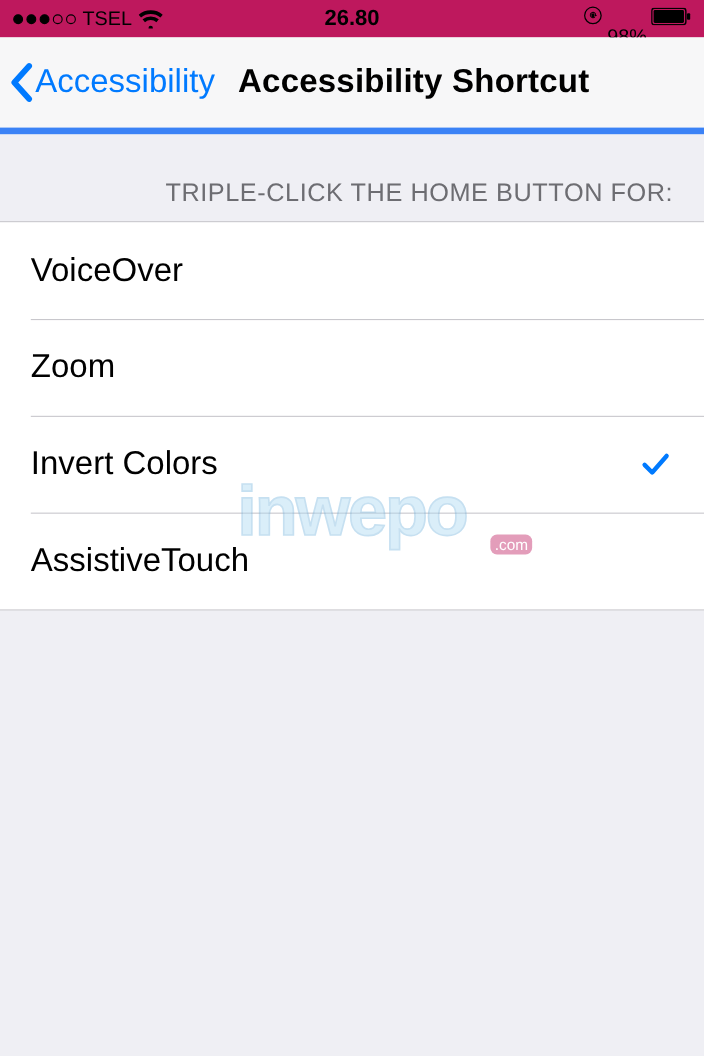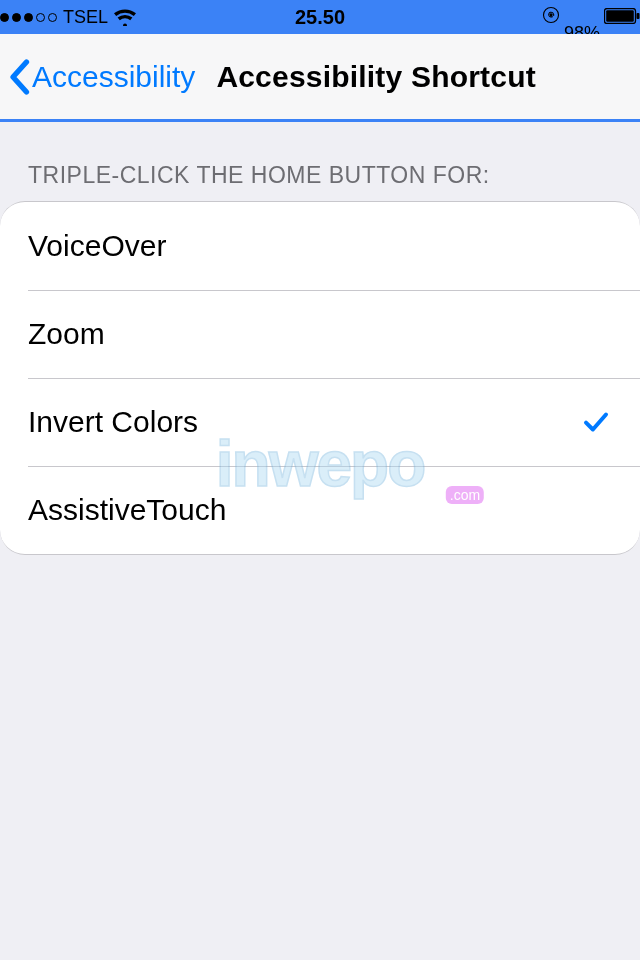--- a/index.html
+++ b/index.html
@@ -5,63 +5,63 @@
     * { margin:0; padding:0; box-sizing:border-box; }
     body {
       width:640px; height:960px;
       font-family: -apple-system, "Helvetica Neue", Helvetica, Arial, sans-serif;
       background:#efeff4;
       overflow:hidden;
       position:relative;
     }
     .status-bar {
       height:34px;
-      background:#3b82f6;
+      background:#be185d;
       display:flex;
       align-items:center;
       justify-content:space-between;
-      padding:0 0;
+      padding:0 12px;
       font-size:20px;
       color:#000;
       font-weight:500;
     }
     .status-left { display:flex; align-items:center; gap:6px; }
     .signal-dots { display:flex; gap:3px; align-items:center; }
     .dot { width:9px; height:9px; border-radius:50%; border:1.5px solid #000; }
     .dot.fill { background:#000; }
     .carrier { font-size:18px; }
     .wifi-icon { display:inline-flex; }
     .status-center { font-size:20px; font-weight:600; position:absolute; left:50%; transform:translateX(-50%); }
     .status-right { display:flex; align-items:center; gap:4px; }
     .battery-pct { font-size:18px;margin-top:32px; }
 
     .nav-bar {
       height:88px;
       background:#f7f7f8;
-      border-bottom:3px solid #3b82f6;
+      border-bottom:6px solid #3b82f6;
       display:flex;
       align-items:center;
       padding:0 8px;
       position:relative;
     }
     .back-btn { display:flex; align-items:center; gap:0; color:#007aff; font-size:30px; font-weight:400; }
     .back-chevron { display:flex; align-items:center; margin-right:2px; }
     .nav-title { font-size:30px; font-weight:600; color:#000; margin-left:21px; letter-spacing:0.2px; }
 
     .section-header {
       padding:40px 28px 12px 28px;
       font-size:23px;
       color:#6d6d72;
       letter-spacing:0.5px;
+      text-align:right;
     }
     .list {
       background:#fff;
       border-top:1px solid #c8c7cc;
       border-bottom:1px solid #c8c7cc;
-      border-radius:25px;
     }
     .row {
       min-height:88px;
       display:flex;
       align-items:center;
       padding:0 28px;
       font-size:30px;
       color:#000;
       position:relative;
     }
@@ -87,21 +87,21 @@
       font-size:64px;
       font-weight:800;
       color:#a9d7f2;
       -webkit-text-stroke:1.5px #78b6de;
       letter-spacing:-2px;
       line-height:1;
     }
     .watermark .sub {
       font-size:14px;
       color:#fff;
-      background:#d946ef;
+      background:#be185d;
       border-radius:6px;
       padding:1px 4px;
       display:inline-block;
       position:relative;
       top:-10px;
       left:230px;
     }
   </style>
 </head>
 <body>
@@ -115,21 +115,21 @@
         <span class="dot"></span>
         <span class="dot"></span>
     </span>
     <span class="carrier">TSEL</span>
     <span class="wifi-icon">
       <svg width="22" height="18" viewBox="0 0 22 18">
           <path fill="#000" d="M11 15.5a2 2 0 1 0 0 4 2 2 0 0 0 0-4zM3.6 9.6a12 12 0 0 1 14.8 0l-2.2 2.6a8 8 0 0 0-10.4 0L3.6 9.6zM0 5.3a17.5 17.5 0 0 1 22 0l-2.2 2.6a14 14 0 0 0-17.6 0L0 5.3z"></path>
         </svg>
     </span>
   </div>
-  <div class="status-center">25.50</div>
+  <div class="status-center">26.80</div>
   <div class="status-right">
     <span>
       <svg width="18" height="18" viewBox="0 0 24 24">
           <circle cx="12" cy="12" r="10" fill="none" stroke="#000" stroke-width="1.5"></circle>
           <path fill="#000" d="M12 6a5 5 0 0 1 5 5h-2l3 3 3-3h-2a7 7 0 1 0-2.05 4.95l-1.4-1.4A5 5 0 1 1 12 6z" transform="scale(0.55) translate(10,10)"></path>
           <rect x="10.2" y="10.2" width="3.6" height="4.2" rx="0.8" fill="#000"></rect>
           <path d="M10.8 11v-1a1.2 1.2 0 0 1 2.4 0v1" fill="none" stroke="#000" stroke-width="1"></path>
         </svg>
     </span>
     <span class="battery-pct">98%</span>

